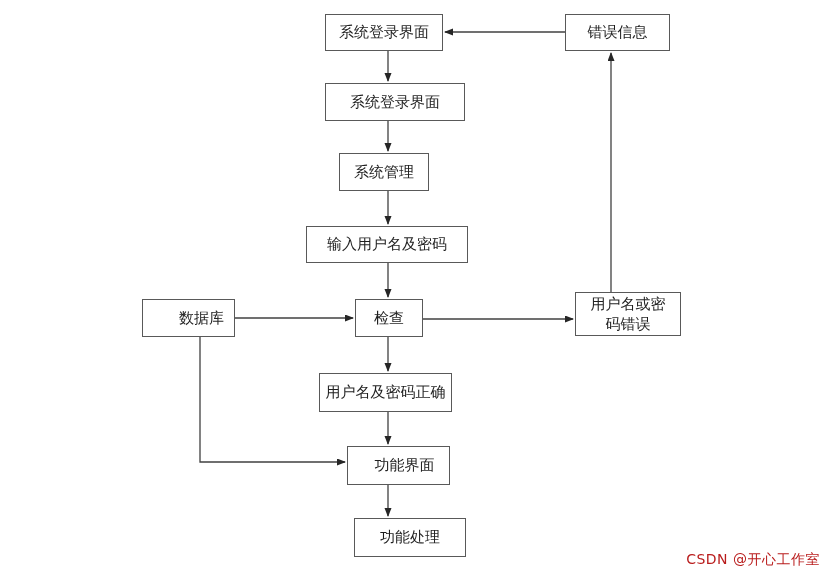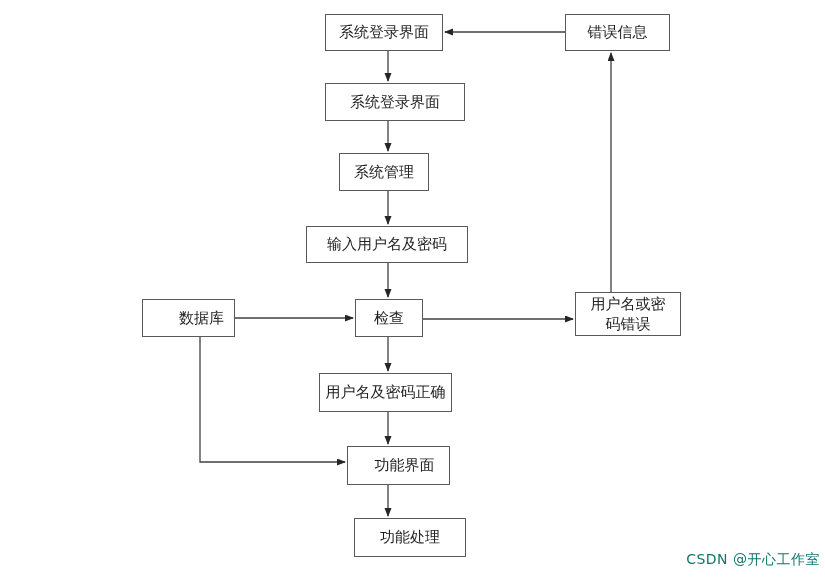--- a/index.html
+++ b/index.html
@@ -39,21 +39,21 @@
     color: #1f1f1f;
     font-size: 15px;
     line-height: 1.35;
     white-space: pre-line;
   }
   .watermark {
     position: absolute;
     right: 5px;
     top: 551px;
     font-size: 14px;
-    color: #0f766e;
+    color: #b91c1c;
     letter-spacing: 0.5px;
   }
 </style>
 </head>
 <body>
 
 <div class="canvas">
 
   <svg class="edges-layer" width="825" height="577" viewBox="0 0 825 577" xmlns="http://www.w3.org/2000/svg">
     <defs>

